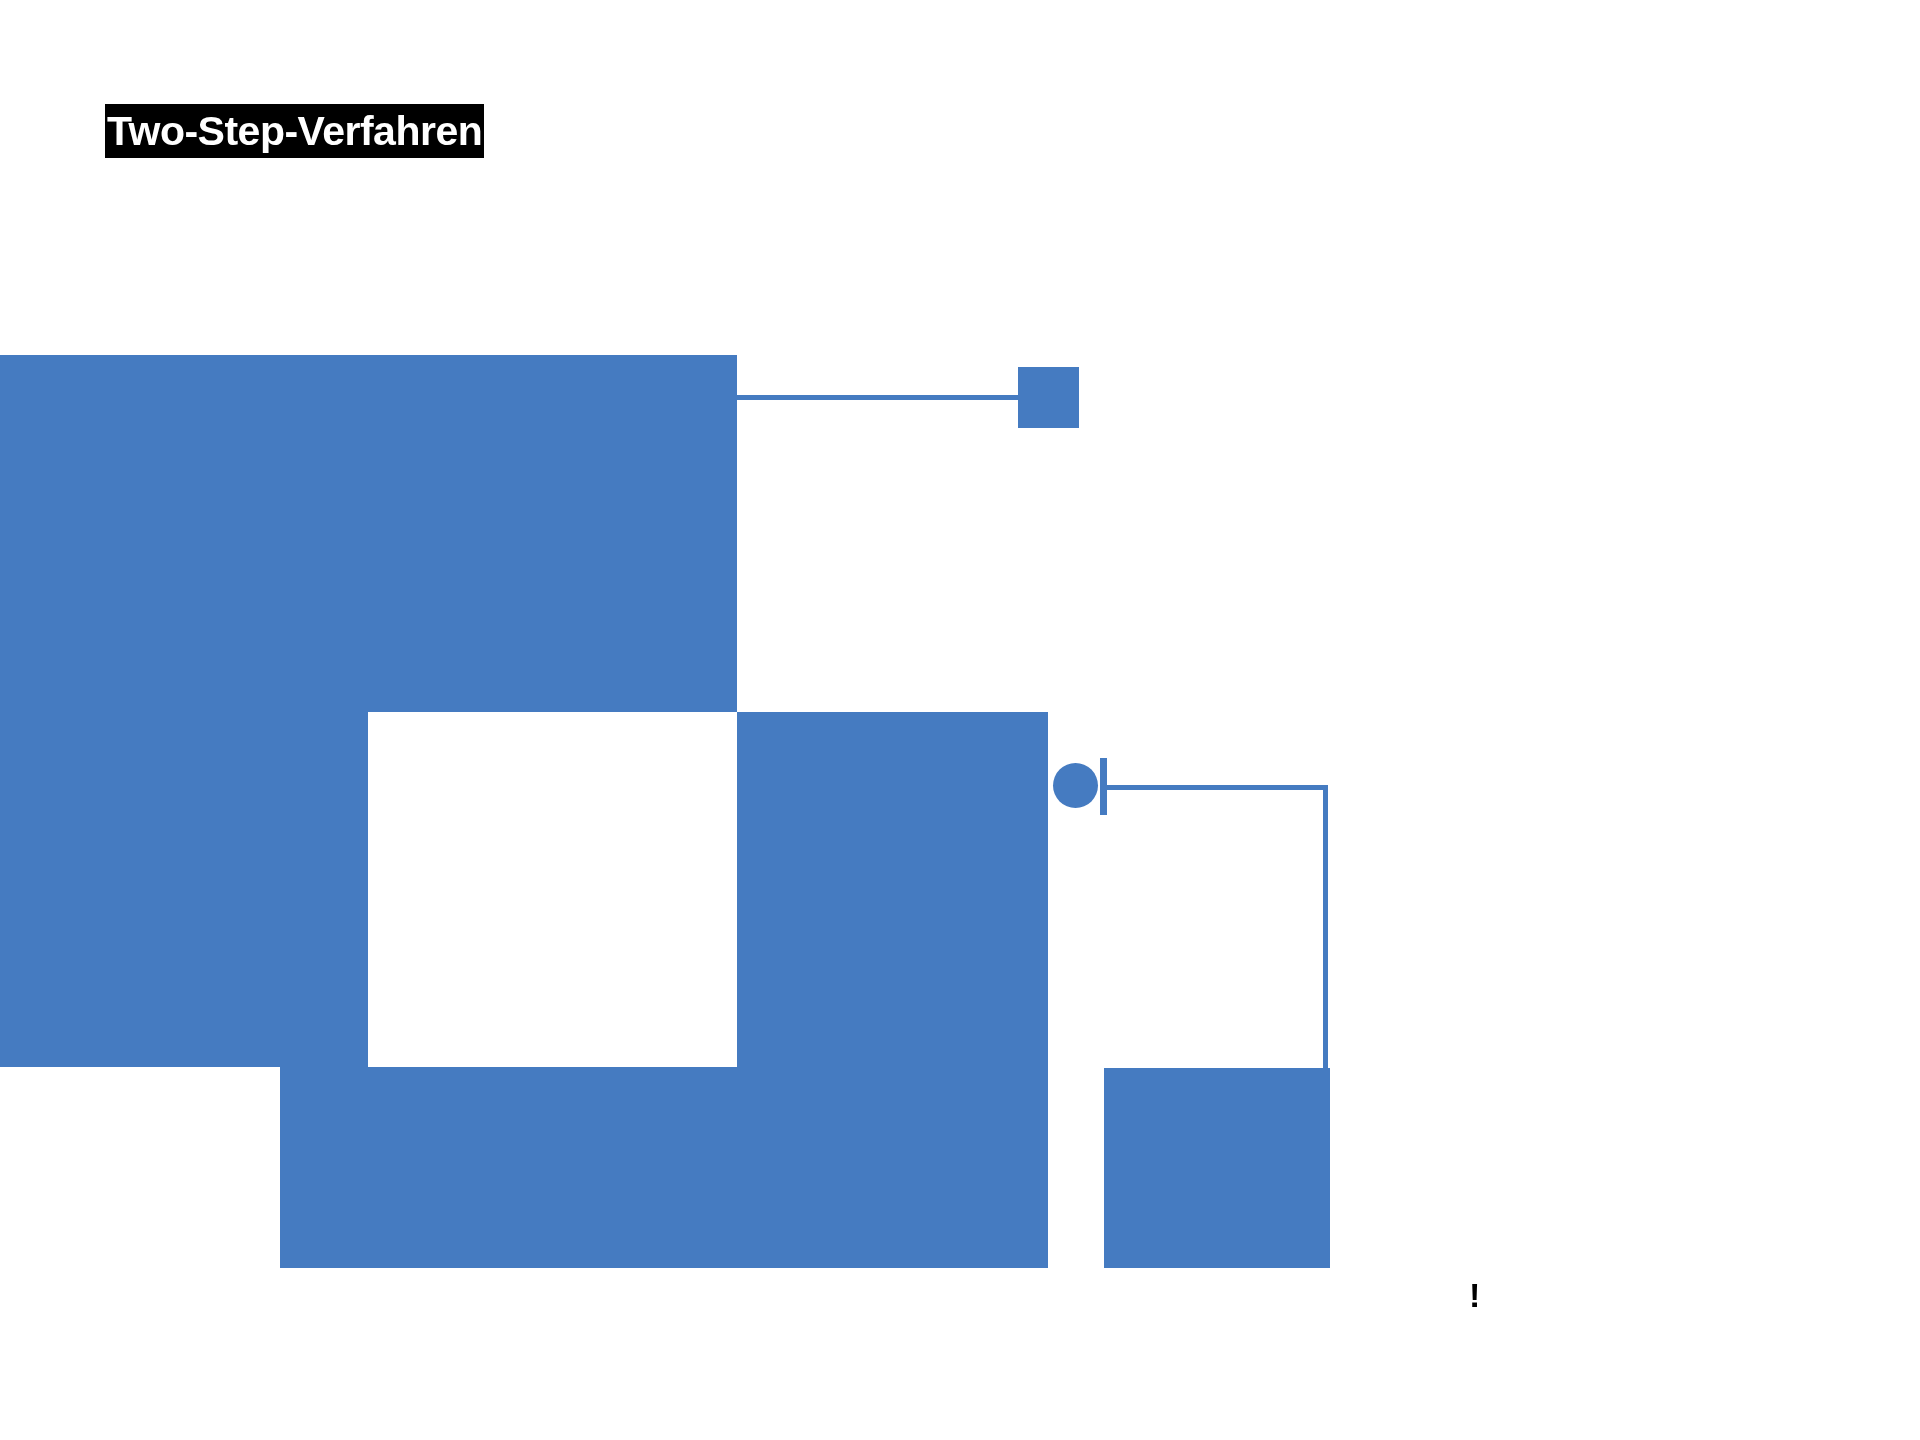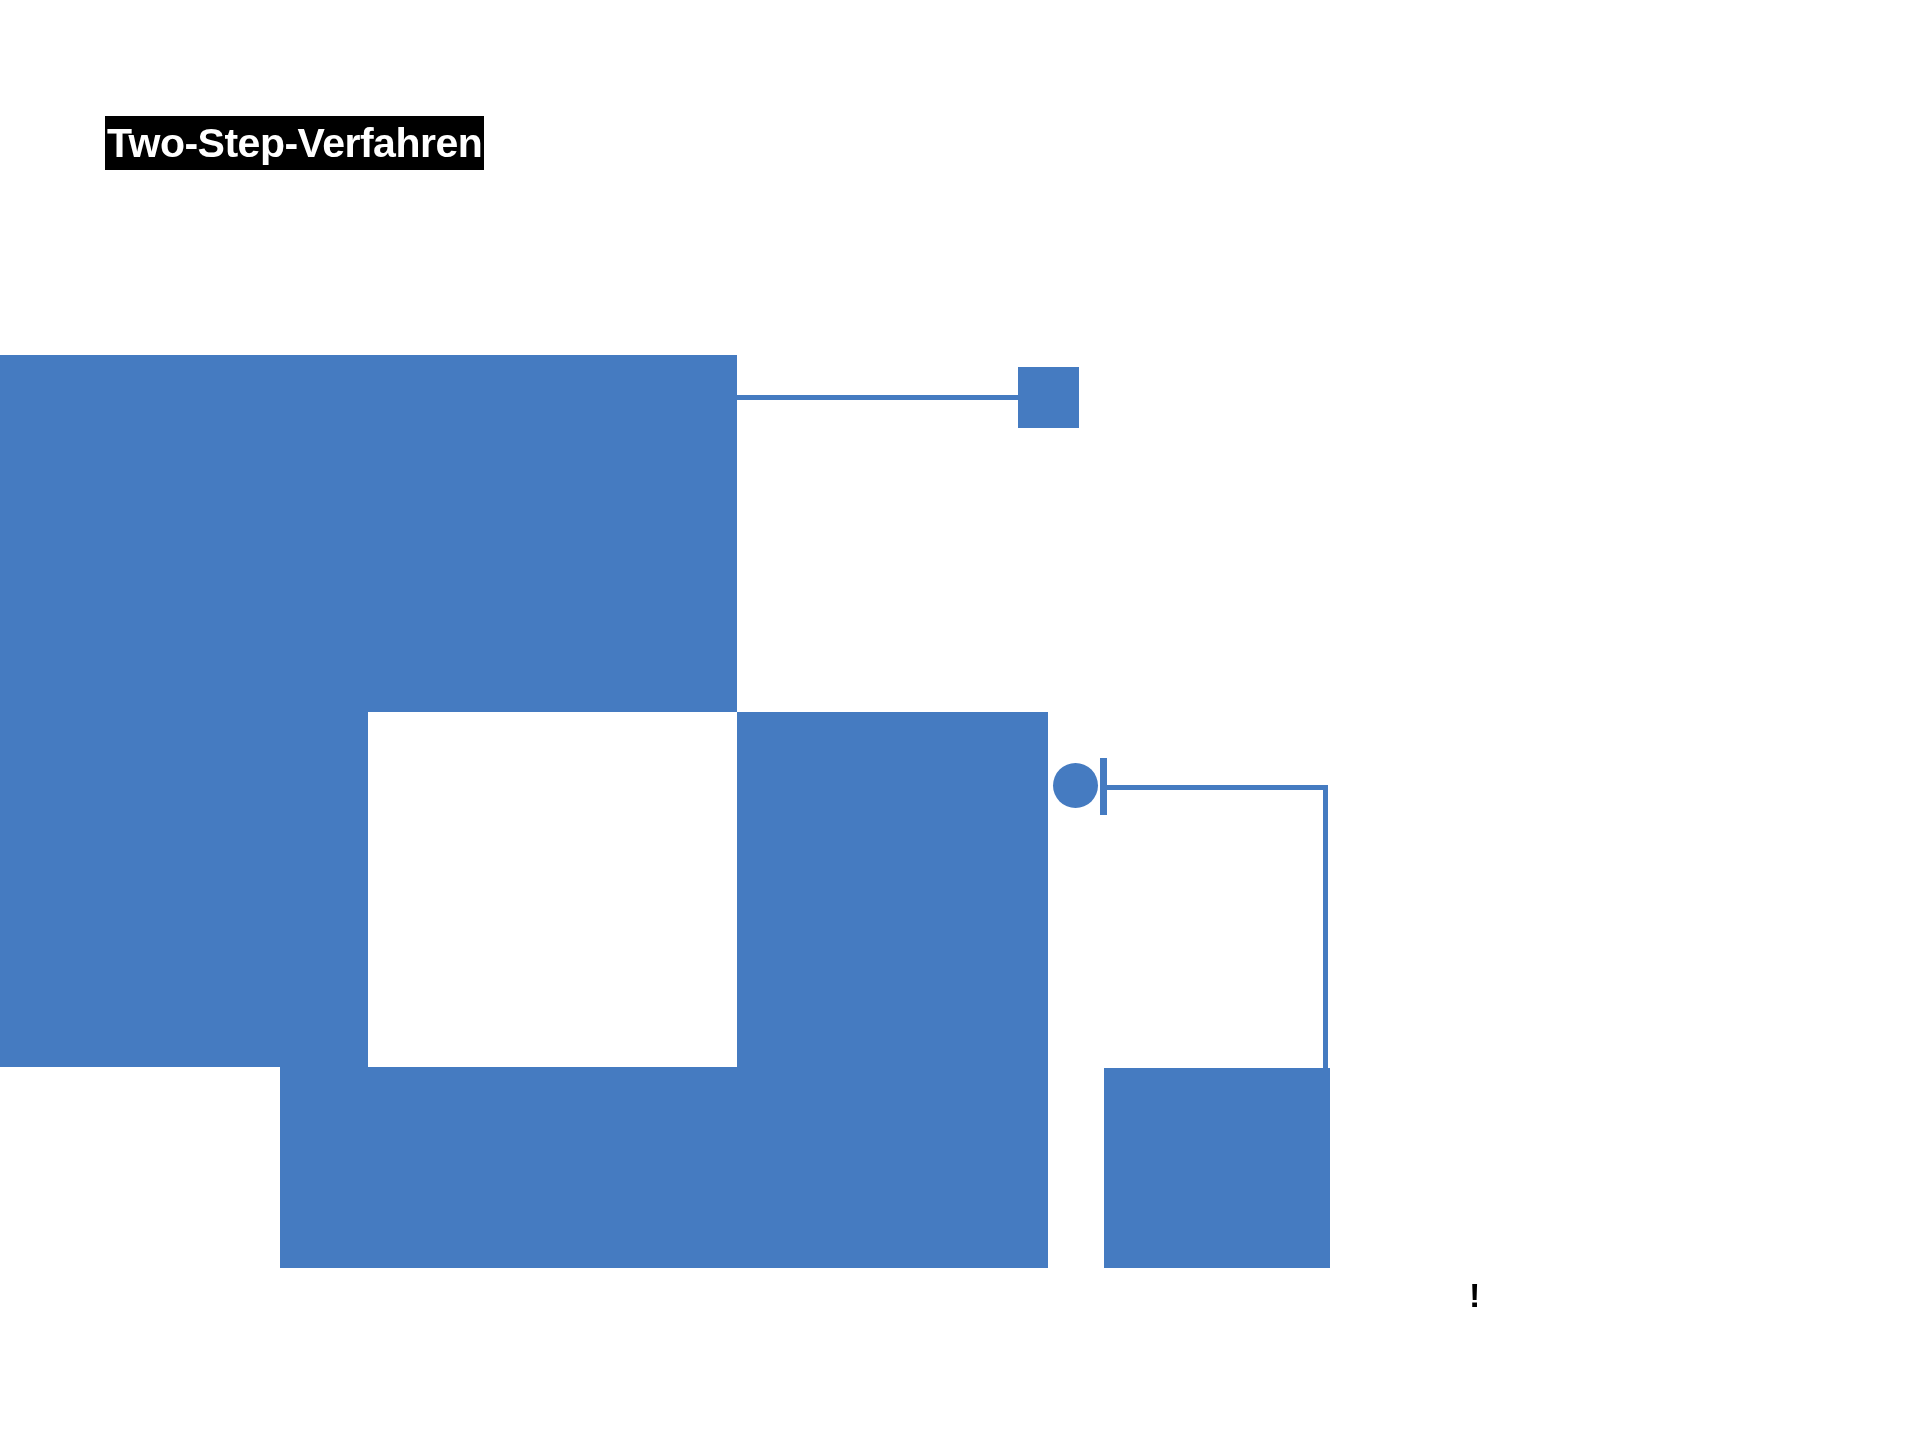--- a/index.html
+++ b/index.html
@@ -15,21 +15,21 @@
     width: 1920px;
     height: 1440px;
     background: #ffffff;
     overflow: hidden;
   }
 
   
   .title-block {
     position: absolute;
     left: 105px;
-    top: 116px;
+    top: 104px;
     height: 54px;
     max-width: 480px;
     background: #000000;
     color: #ffffff;
     font-size: 41px;
     font-weight: bold;
     line-height: 54px;
     letter-spacing: -0.5px;
     white-space: nowrap;
     overflow: hidden;

